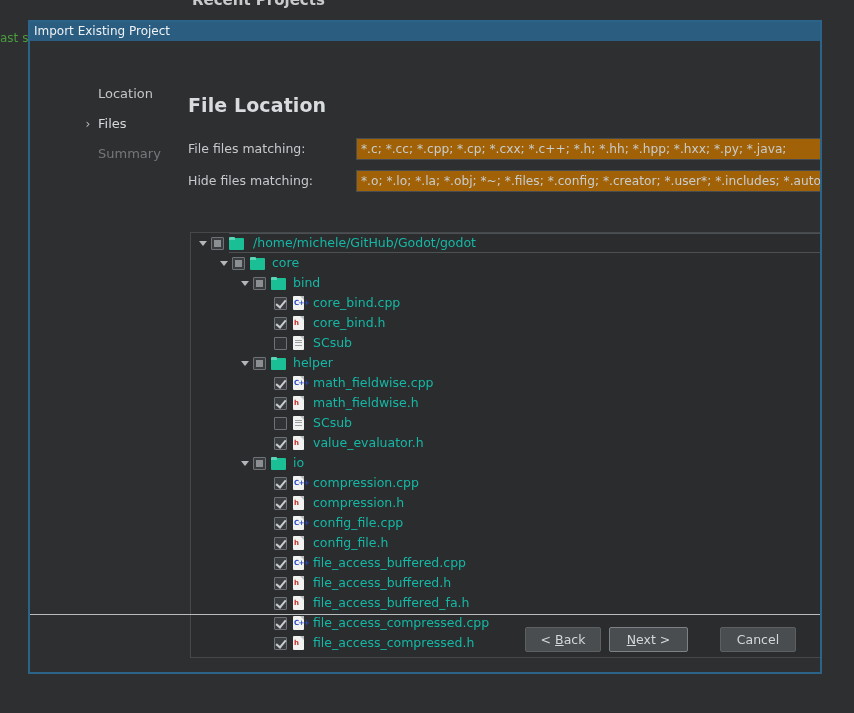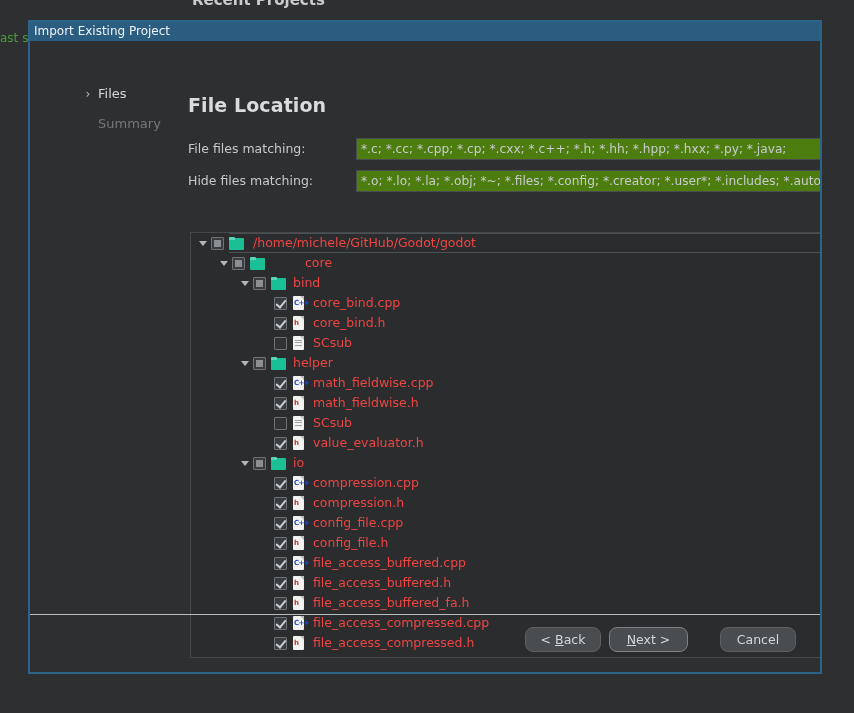--- a/index.html
+++ b/index.html
@@ -117,21 +117,21 @@
     height: 22px;
     line-height: 22px;
     font-size: 12.5px;
     color: #c6cacd;
     white-space: nowrap;
   }
   .filter-input {
     position: absolute;
     left: 168px; top: 0;
     width: 492px; height: 22px;
-    background: #4d7c0f;
+    background: #a16207;
     border: 1px solid #4a4d50;
     color: #c8ccce;
     font-size: 12.2px;
     font-family: "DejaVu Sans", "Liberation Sans", sans-serif;
     padding: 0 4px;
     line-height: 20px;
     outline: none;
     overflow: hidden;
     white-space: nowrap;
   }
@@ -294,21 +294,21 @@
     left: 3px; top: 4px;
     width: 7px; height: 7px;
     background: repeating-linear-gradient(
       to bottom,
       #9aa0a3 0px, #9aa0a3 1px,
       transparent 1px, transparent 2.3px);
   }
 
   .tree-label {
     font-size: 12.5px;
-    color: #ef4444;
+    color: #14b8a6;
     white-space: nowrap;
   }
   .root-row .tree-label { padding-left: 2px; }
 
   
   #button-bar-separator {
     position: absolute;
     left: 0; right: 0; bottom: 57px;
     height: 1px;
     background: #babdbf;
@@ -317,21 +317,21 @@
     position: absolute;
     left: 0; right: 0; bottom: 0;
     height: 57px;
   }
   .dlg-button {
     position: absolute;
     top: 12px;
     height: 25px;
     background: #4a4d50;
     border: 1px solid #5c6063;
-    border-radius: 8px;
+    border-radius: 2px;
     color: #d4d8da;
     font-size: 12.5px;
     font-family: "DejaVu Sans", "Liberation Sans", sans-serif;
     cursor: pointer;
     white-space: nowrap;
   }
   #back-button { right: 219px; width: 76px; }
   #next-button {
     right: 132px; width: 79px;
     border-color: #7d8185;
@@ -347,20 +347,21 @@
   <div id="bg-left-text">ast s</div>
 </div>
 
 <div id="dialog">
 
   <div id="titlebar">Import Existing Project</div>
 
   <div id="dialog-body">
 
     <div id="wizard-steps">
+        <div class="step-row "><span class="step-arrow"></span><span>Location</span></div>
         <div class="step-row current"><span class="step-arrow">›</span><span>Files</span></div>
         <div class="step-row disabled"><span class="step-arrow"></span><span>Summary</span></div>
       </div>
 
     <div id="content-pane">
 
       <div id="page-title">File Location</div>
 
       <div class="filter-row" id="row-show">
         <div class="filter-label">File files matching:</div>
@@ -382,21 +383,21 @@
                 <span class="cb partial"></span>
                 <span class="tree-label-box" style="display: flex; align-items: center;">
                   <span class="icon-folder"></span>
                   <span class="tree-label">/home/michele/GitHub/Godot/godot</span>
                 </span>
               </div>
               <div class="tree-row">
                 <span class="indent" style="width: 25px;"></span>
                 <span class="twisty open"></span>
                 <span class="cb partial"></span>
-                <span class="tree-label-box" style="display: flex; align-items: center; gap: 33px;">
+                <span class="tree-label-box" style="display: flex; align-items: center;">
                   <span class="icon-folder"></span>
                   <span class="tree-label">core</span>
                 </span>
               </div>
               <div class="tree-row">
                 <span class="indent" style="width: 46px;"></span>
                 <span class="twisty open"></span>
                 <span class="cb partial"></span>
                 <span class="tree-label-box" style="display: flex; align-items: center;">
                   <span class="icon-folder"></span>

